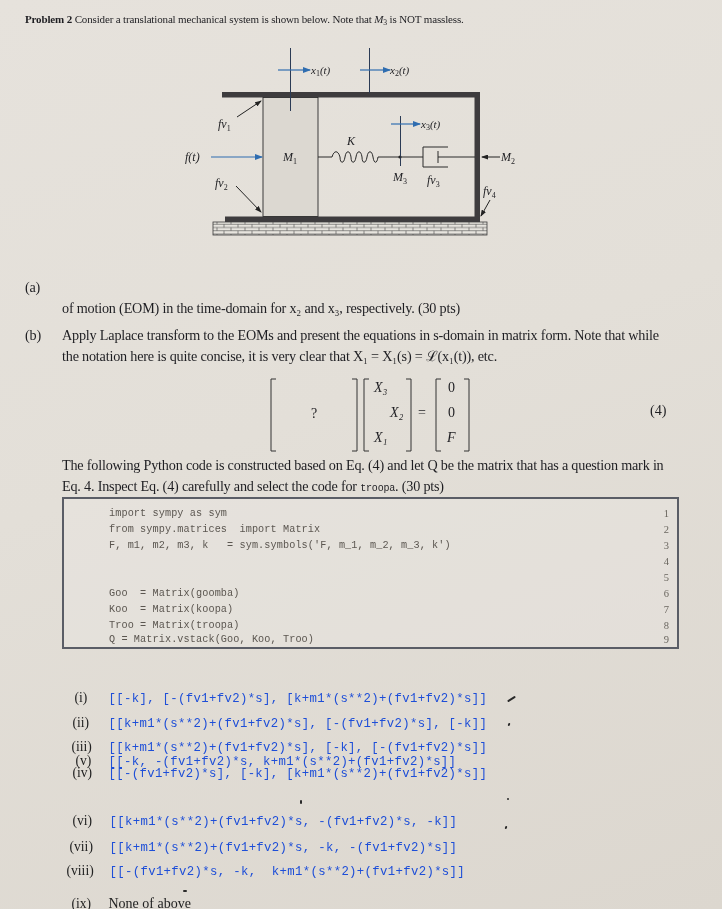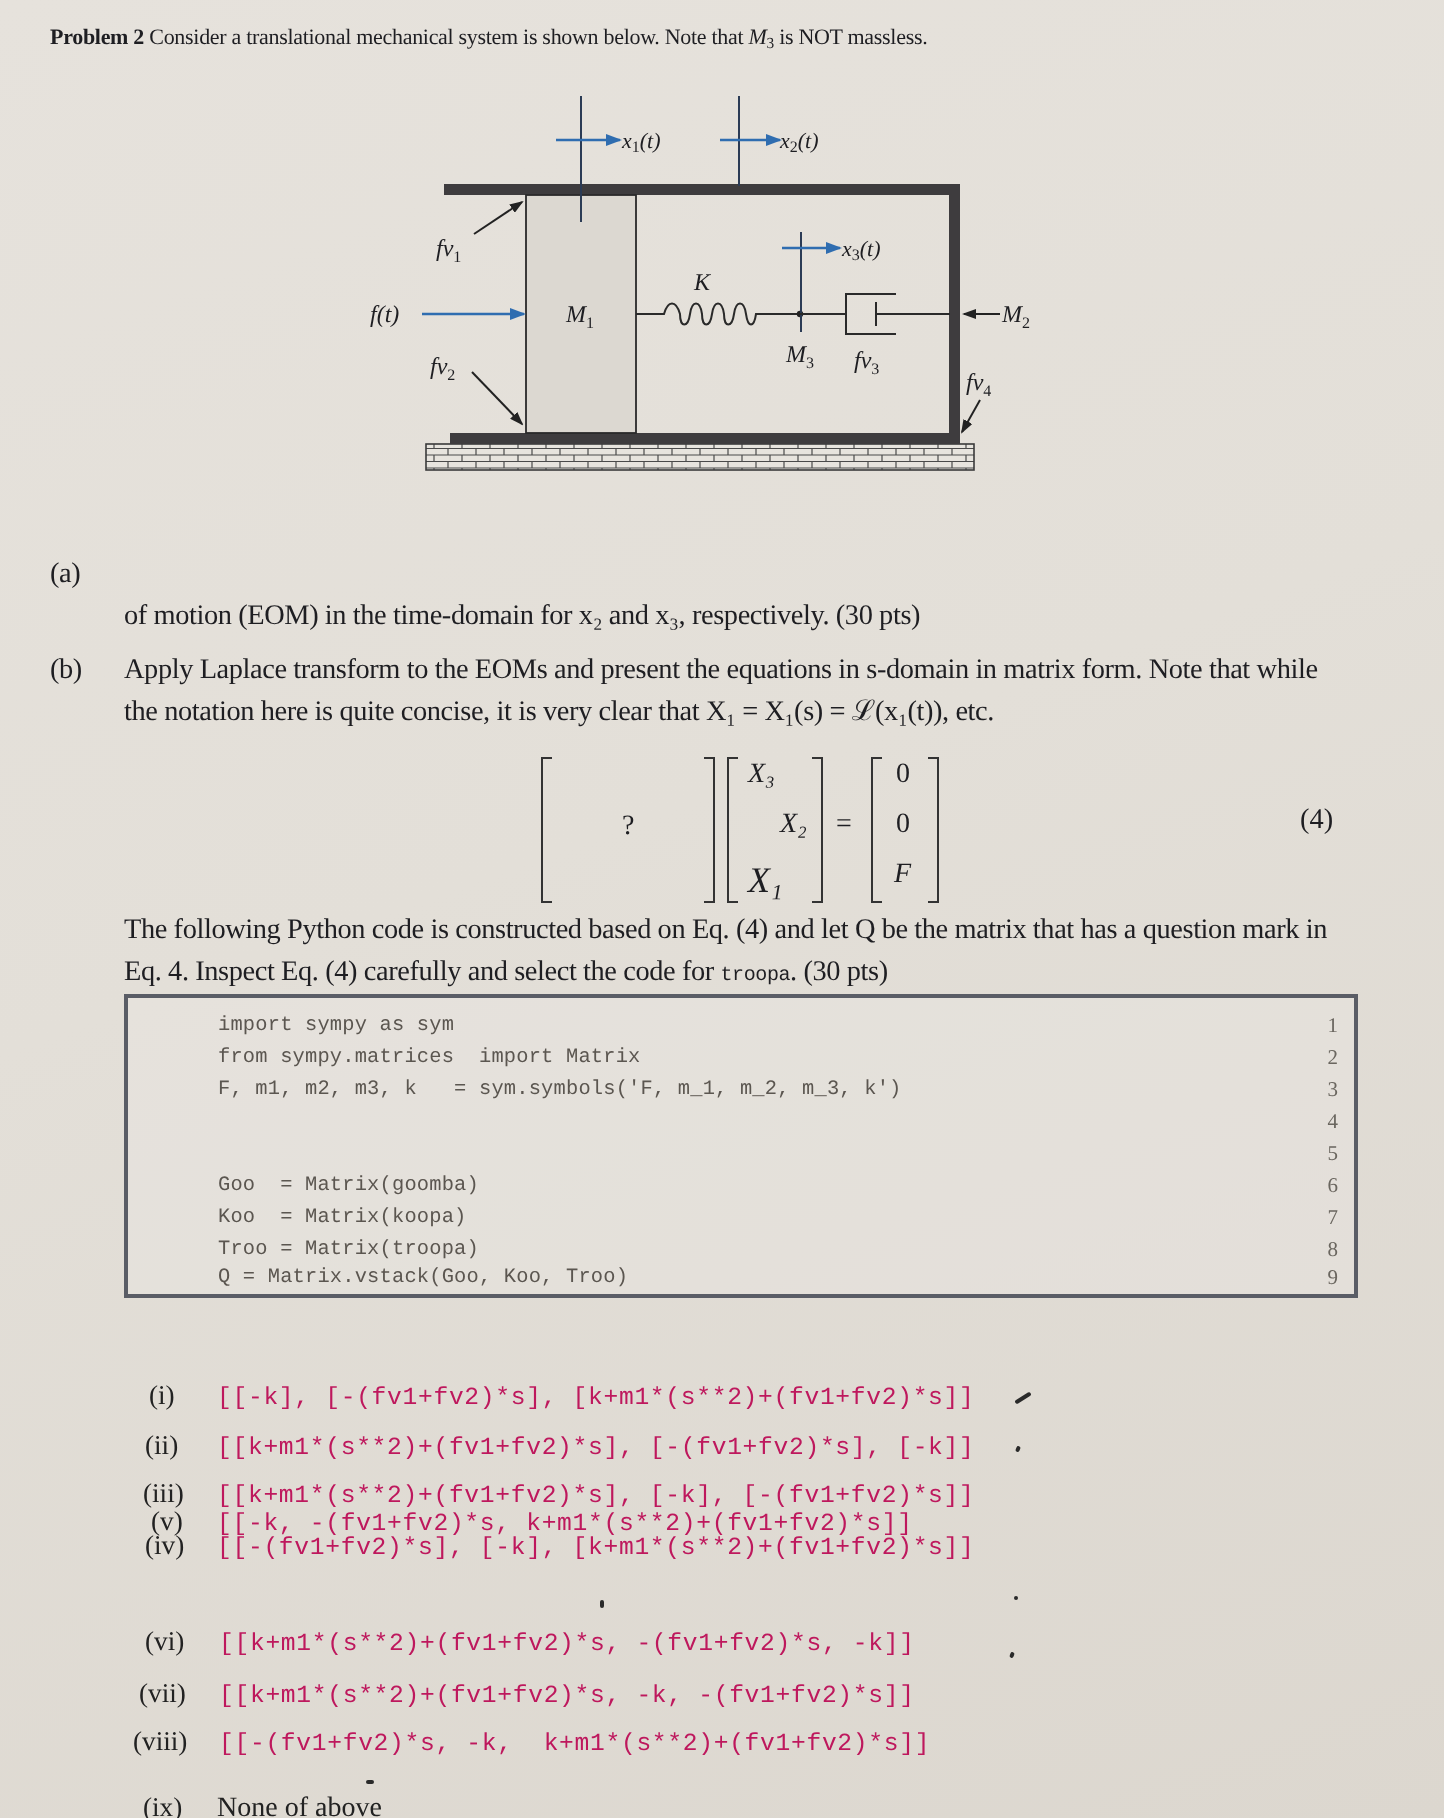--- a/index.html
+++ b/index.html
@@ -46,21 +46,21 @@
   }
 
   .opt {
     position:absolute; white-space:pre; font-size:13px;
   }
   .opt .olbl {
     display:inline-block; font-family:"Liberation Serif","DejaVu Serif",serif;
     font-size:13.6px; color:#222;
   }
   .opt .ocode {
-    font-family:"Liberation Mono","DejaVu Sans Mono",monospace; font-size:12.3px; color:#be185d;
+    font-family:"Liberation Mono","DejaVu Sans Mono",monospace; font-size:12.3px; color:#1d4ed8;
     letter-spacing:0.35px;
   }
   .opt .otext {
     font-family:"Liberation Serif","DejaVu Serif",serif; font-size:14px; color:#222;
   }
   .pen { position:absolute; background:#2a2a2a; border-radius:1px; }
 </style>
 </head>
 <body>
 
@@ -166,21 +166,21 @@
       <path d="M94,3 H99 V75 H94"></path>
       <path d="M111,3 H106 V75 H111"></path>
       <path d="M148,3 H153 V75 H148"></path>
       <path d="M183,3 H178 V75 H183"></path>
       <path d="M206,3 H211 V75 H206"></path>
     </g>
   </svg>
   <span class="abs" style="left:53px; top:30px; font-size:14px;">?</span>
   <span class="abs" style="left:116px; top:4px; font-size:14px; font-style:italic;">X₃</span>
   <span class="abs" style="left:116px; top:29px; font-size:14px; font-style:italic;margin-left:16px;">X₂</span>
-  <span class="abs" style="left:116px; top:54px; font-size:18px; font-style:italic;">X₁</span>
+  <span class="abs" style="left:116px; top:54px; font-size:14px; font-style:italic;">X₁</span>
   <span class="abs" style="left:160px; top:29px; font-size:14px;">=</span>
   <span class="abs" style="left:190px; top:4px; font-size:14px;">0</span>
   <span class="abs" style="left:190px; top:29px; font-size:14px;">0</span>
   <span class="abs" style="left:189px; top:54px; font-size:14px; font-style:italic;">F</span>
 </div>
 <span class="abs eqnum">(4)</span>
 
 <div class="abs para" style="left:62px; top:455px; width:640px; height:44px;">
   <div style="position:absolute; left:0; top:0; white-space:nowrap;">The following Python code is constructed based on Eq. (4) and let Q be the matrix that has a question mark in</div>
   <div style="position:absolute; left:0; top:21px; white-space:nowrap;"><span>Eq. 4. Inspect Eq. (4) carefully and select the code for </span><span class="mono" style="font-size:10px;">troopa</span><span>. (30 pts)</span></div>

